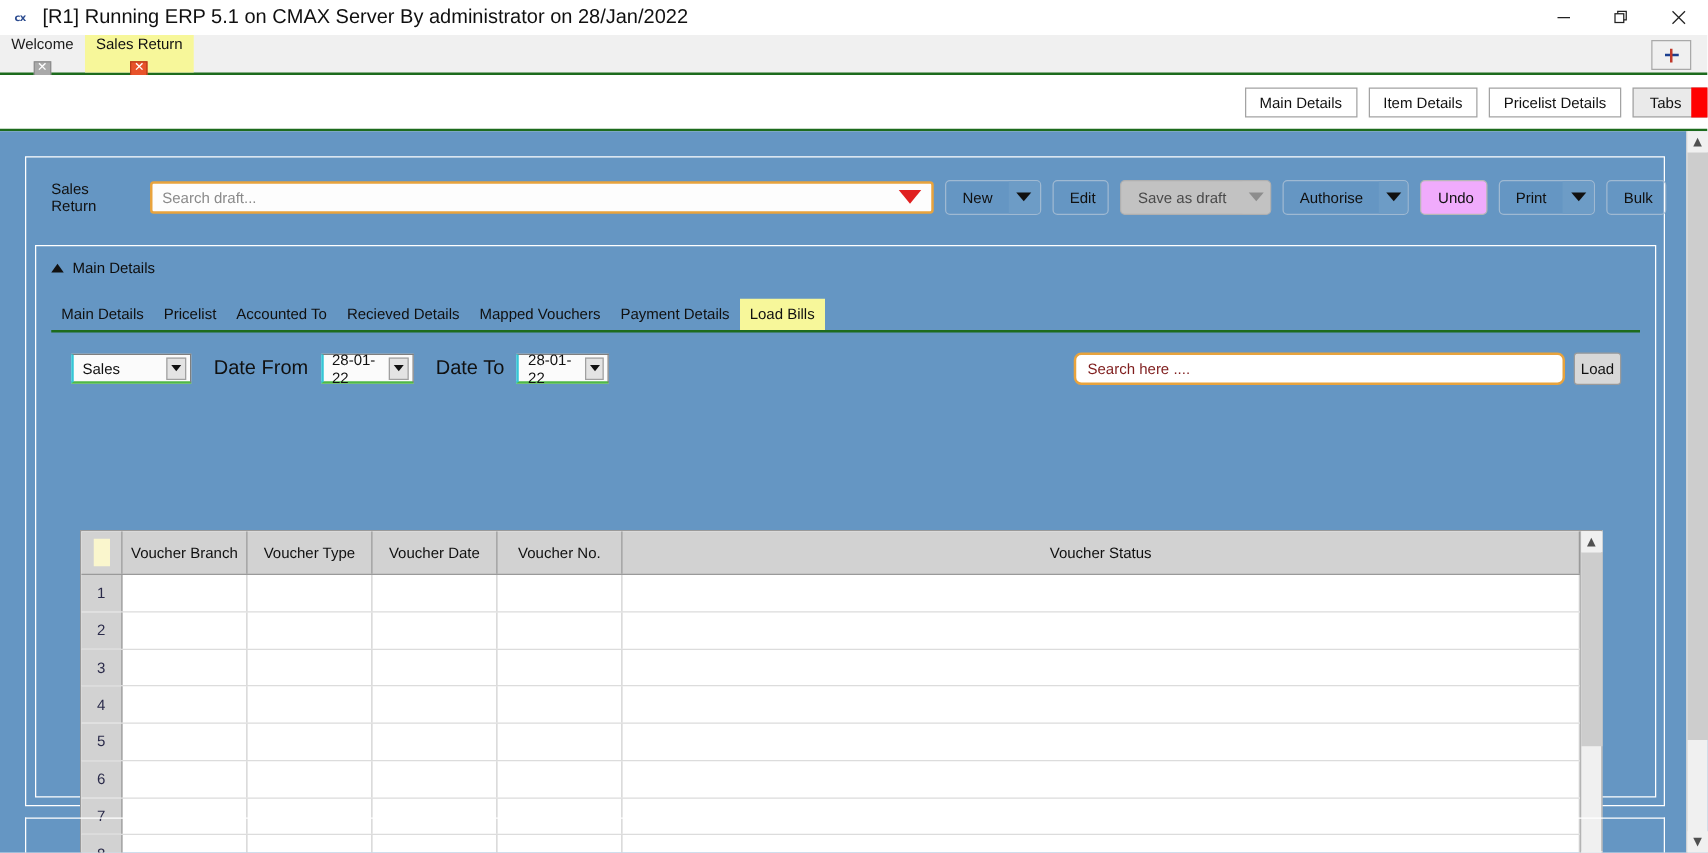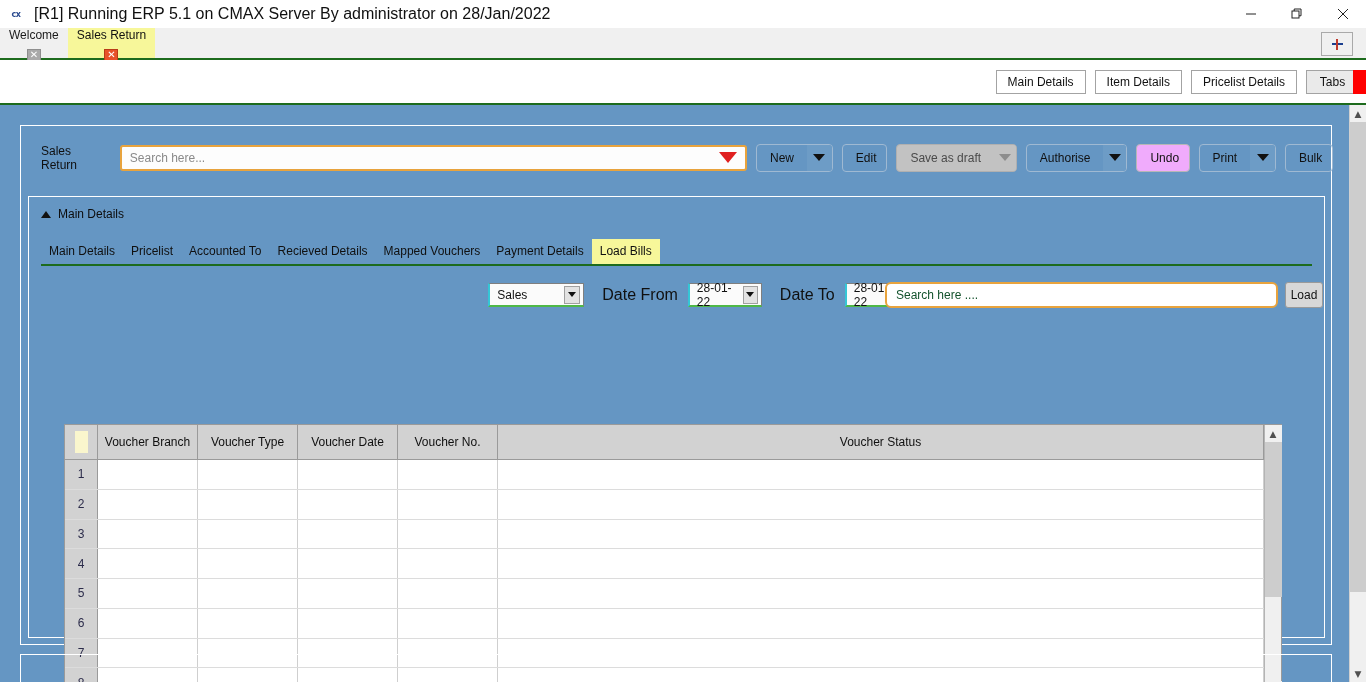--- a/index.html
+++ b/index.html
@@ -151,22 +151,22 @@
     border-bottom: 2px solid #1d6b1d;
     display: flex; align-items: flex-end; height: 27px;
   }
   .subtab {
     padding: 5px 8px 6px 8px; font-size: 12px; color: #101010;
     white-space: nowrap;
   }
   .subtab.active { background: #f7f79a; }
 
   .filter-row {
-    display: flex; align-items: center; margin: 16px 0 0 54px;
-    position: relative; height: 26px; justify-content: center;
+    display: flex; align-items: center; margin: 16px 0 0 28px;
+    position: relative; height: 26px;
   }
   .sel {
     height: 24px; background: #fbfbfb;
     border: 1px solid #7f7f7f;
     border-left: 2px solid #35c6d6; border-bottom: 2px solid #4fb847;
     display: flex; align-items: center; justify-content: space-between;
     font-size: 12px; color: #101010; padding: 0 3px 0 7px;
   }
   .sel .sel-arrow {
     width: 16px; height: 18px; background: #e3e3e3; border: 1px solid #a0a0a0;
@@ -175,21 +175,21 @@
   .sel.w-sales { width: 96px; }
   .sel.w-date { width: 74px; }
   .filter-lbl { font-size: 16px; color: #101010; margin: 0 10px 0 18px; }
 
   .right-search {
     position: absolute; left: 802px; top: 0;
     width: 393px; height: 26px; background: #ffffff;
     border: 2px solid #e8a33d; border-radius: 6px;
     display: flex; align-items: center; padding-left: 9px;
   }
-  .right-search .ph { font-size: 12px; color: #14532d; }
+  .right-search .ph { font-size: 12px; color: #7f1d1d; }
   .load-btn {
     position: absolute; left: 1202px; top: 0;
     width: 38px; height: 26px; background: #d8d8d8;
     border: 1px solid #9a9a9a; border-radius: 3px;
     display: flex; align-items: center; justify-content: center;
     font-size: 12px; color: #111;
   }
 
   
   .grid-wrap {
@@ -310,21 +310,21 @@
 </div>
 
 <div class="workarea">
 
   <div class="panel-outer">
 
     <div class="toolbar-row">
       <div class="toolbar-label">Sales Return</div>
 
       <div class="main-search">
-        <span class="ph">Search here...</span>
+        <span class="ph">Search draft...</span>
         <span class="red-caret"></span>
       </div>
 
       <div class="tb-btn">
         <span class="lbl">New</span>
         <span class="arrow-part">
             <i class="caret-dn"></i>
           </span>
       </div>
 

